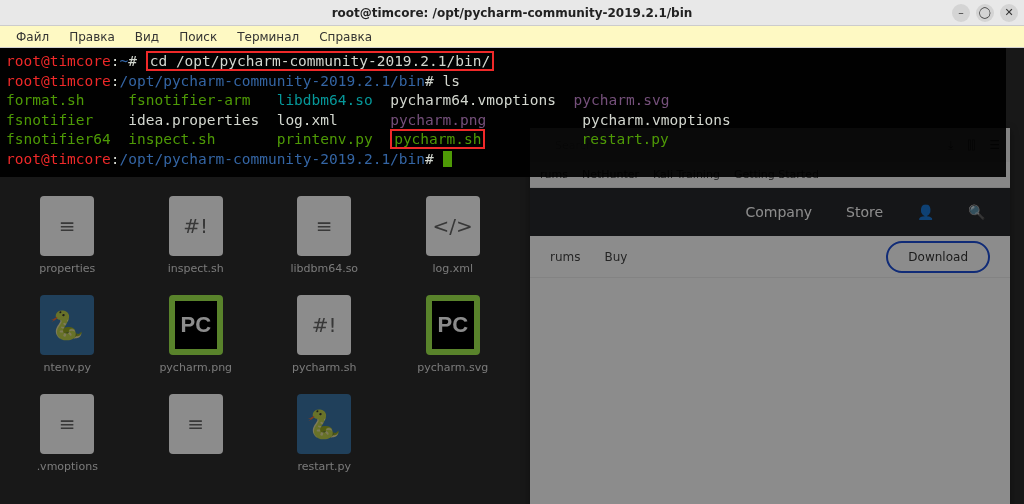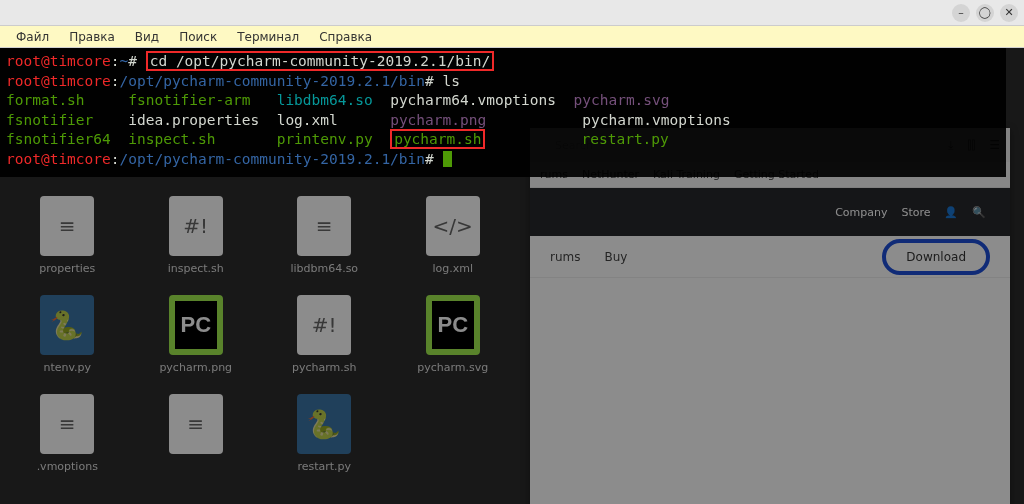--- a/index.html
+++ b/index.html
@@ -137,38 +137,38 @@
     font-size: 11px;
     color: #444;
     border-bottom: 1px solid #e5e5e5;
   }
   .browser-blackbar {
     height: 48px;
     background: #27282c;
     display: flex;
     align-items: center;
     justify-content: flex-end;
-    gap: 14px;
+    gap: 34px;
     padding: 0 24px;
     color: #fff;
-    font-size: 11px;
+    font-size: 14px;
   }
   .browser-nav2 {
     height: 42px;
     display: flex;
     align-items: center;
     padding: 0 20px;
     border-bottom: 1px solid #eee;
     color: #444;
     font-size: 12px;
   }
   .download-btn {
     margin-left: auto;
     padding: 7px 20px;
-    border: 4px solid #1d4ed8;
+    border: 2px solid #1d4ed8;
     border-radius: 18px;
     color: #333;
     font-size: 12px;
   }
   .browser-content {
     padding: 40px 20px;
     font-size: 42px;
     font-weight: 800;
     color: #222;
   }
@@ -198,20 +198,21 @@
     background: #4e9a06;
     vertical-align: text-bottom;
   }
   
   .is-icon { display:inline-flex; align-items:center; justify-content:center; }
 </style>
 </head>
 <body>
 
 <div class="titlebar">
+  <span class="titlebar-title">root@timcore: /opt/pycharm-community-2019.2.1/bin</span>
   <div class="win-controls">
     <div class="win-btn">–</div>
     <div class="win-btn">◯</div>
     <div class="win-btn">✕</div>
   </div>
 </div>
 
 <div class="menubar">
   <span>Файл</span>
   <span>Правка</span>

